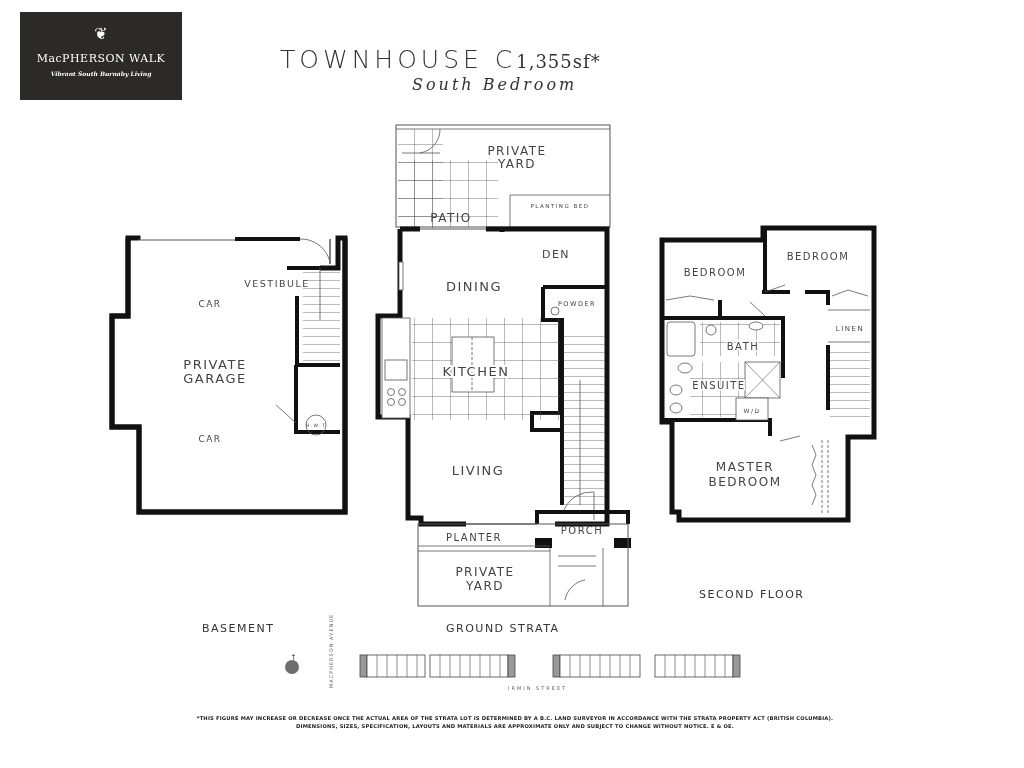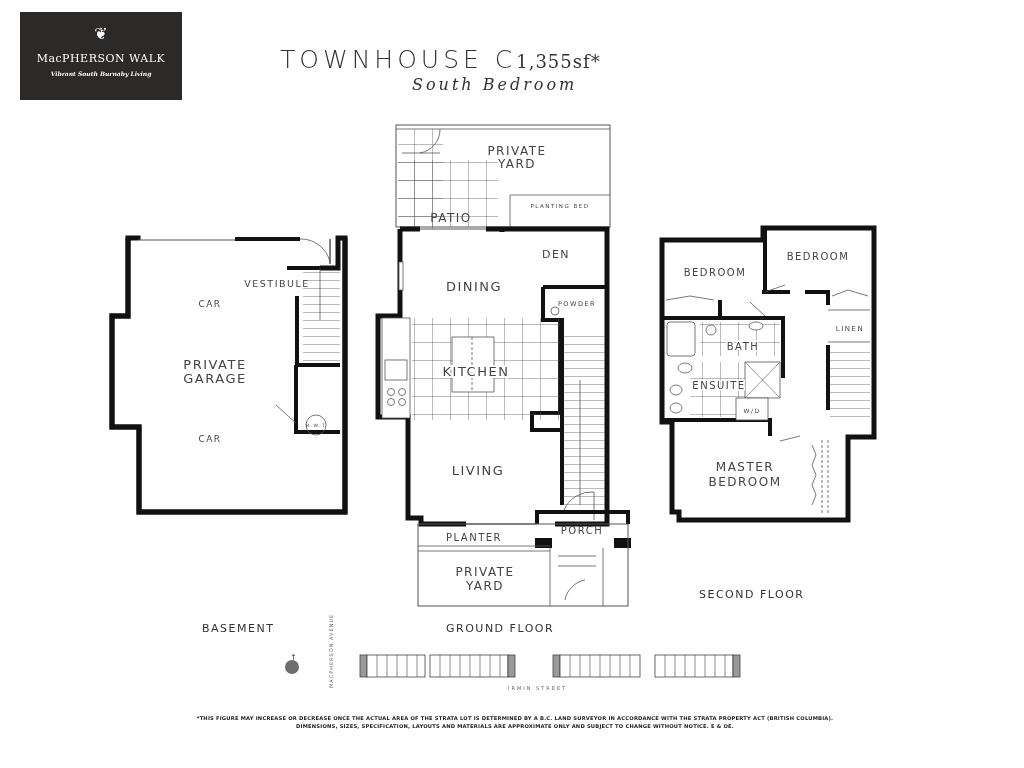--- a/index.html
+++ b/index.html
@@ -187,21 +187,21 @@
     </g>
     <g transform="translate(655,655)">
       <rect x="0" y="0" width="78" height="22" fill="#fff" stroke="#444" stroke-width="0.8"></rect>
       <rect x="78" y="0" width="7" height="22" fill="#999" stroke="#444" stroke-width="0.8"></rect>
       <path d="M10 0 V22 M20 0 V22 M30 0 V22 M40 0 V22 M50 0 V22 M60 0 V22 M70 0 V22" stroke="#444" stroke-width="0.6"></path>
     </g>
   </g>
 </svg>
 
 <div class="floor-lbl" style="left:202px;top:622px;">BASEMENT</div>
-<div class="floor-lbl" style="left:446px;top:622px;">GROUND FLOOR</div>
+<div class="floor-lbl" style="left:446px;top:622px;">GROUND STRATA</div>
 <div class="floor-lbl" style="left:699px;top:588px;">SECOND FLOOR</div>
 
 <div class="north"></div>
 <div class="north-arrow">↑</div>
 <div class="avenue" style="left:328px;top:688px;">MACPHERSON AVENUE</div>
 <div class="street" style="left:508px;top:685px;">IRMIN STREET</div>
 
 <div class="disclaimer" style="top:714px;">*THIS FIGURE MAY INCREASE OR DECREASE ONCE THE ACTUAL AREA OF THE STRATA LOT IS DETERMINED BY A B.C. LAND SURVEYOR IN ACCORDANCE WITH THE STRATA PROPERTY ACT (BRITISH COLUMBIA).</div>
 <div class="disclaimer" style="top:722px;">DIMENSIONS, SIZES, SPECIFICATION, LAYOUTS AND MATERIALS ARE APPROXIMATE ONLY AND SUBJECT TO CHANGE WITHOUT NOTICE. E &amp; OE.</div>
 

